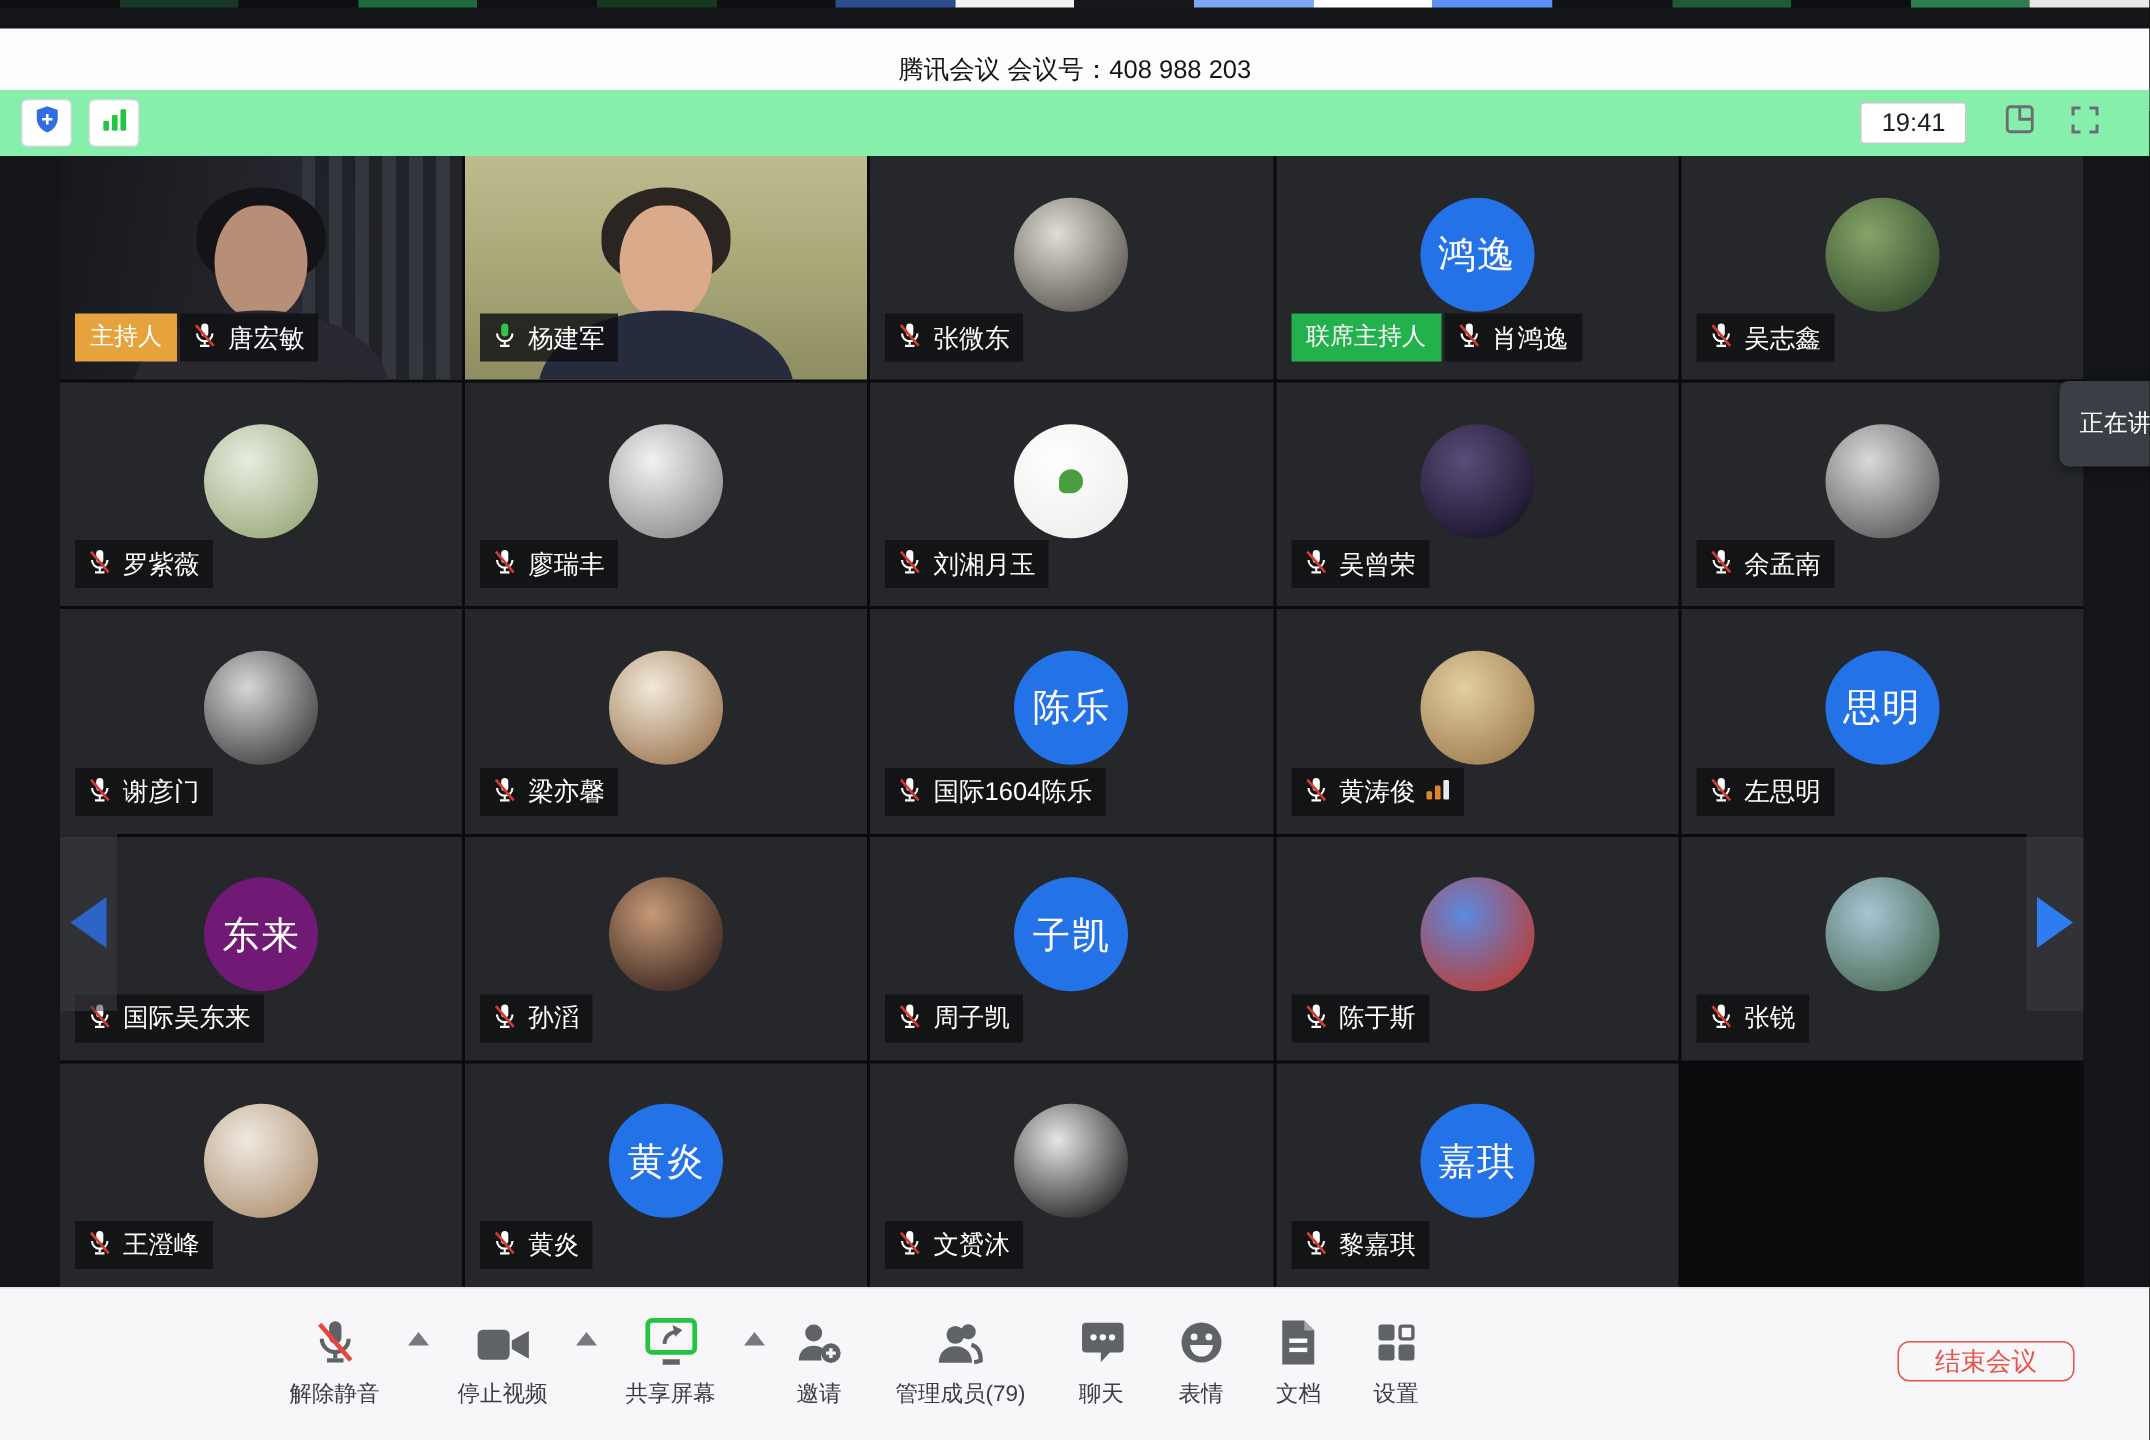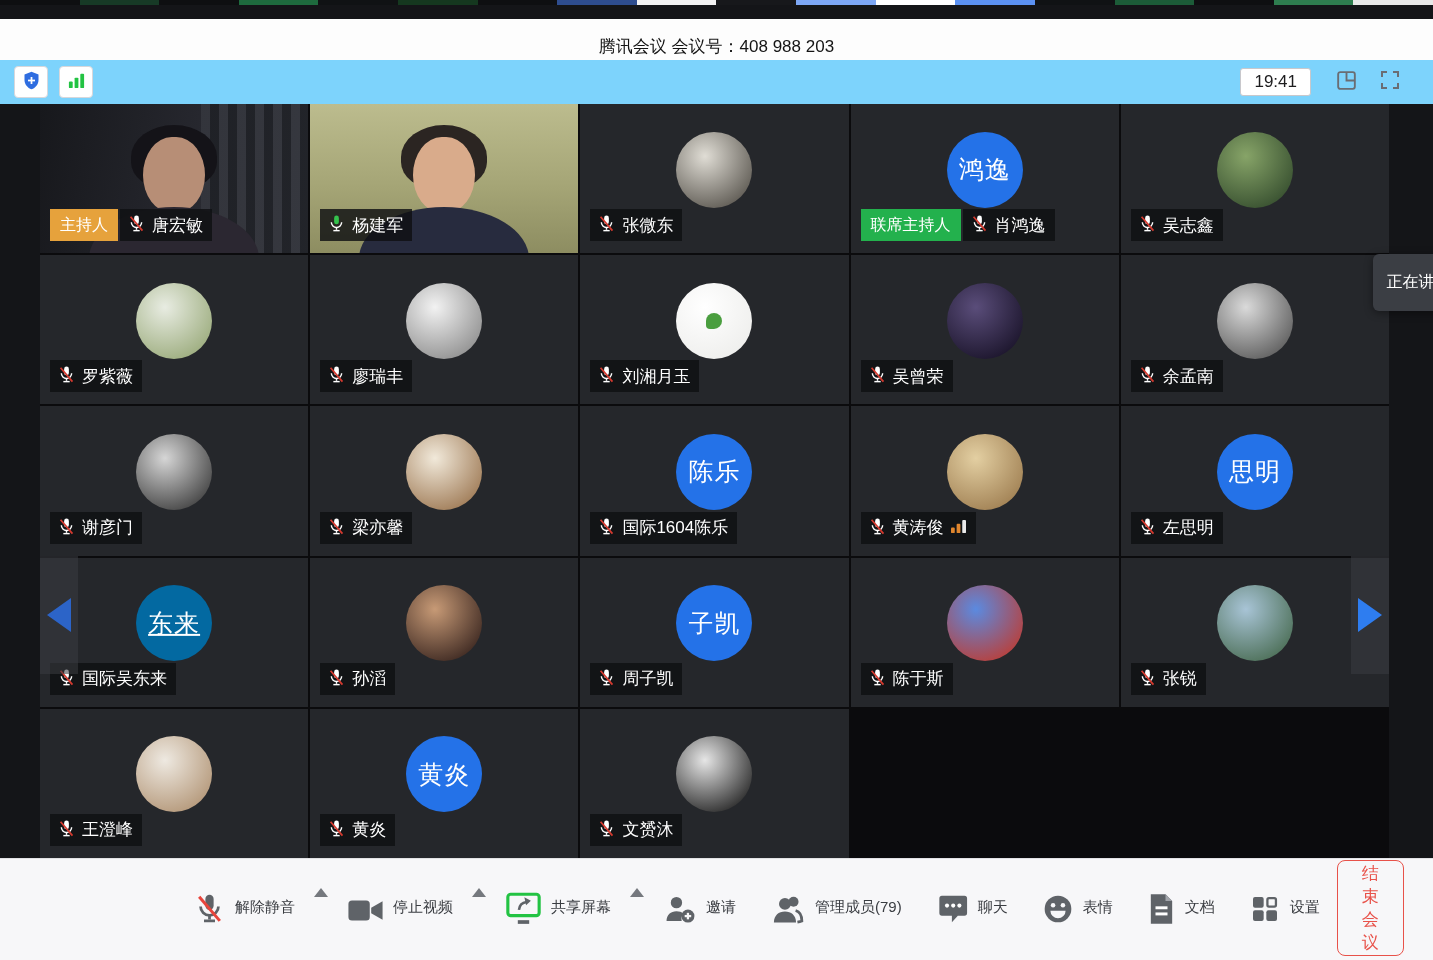--- a/index.html
+++ b/index.html
@@ -5,21 +5,21 @@
   html,body{margin:0;padding:0}
   body{width:1433px;height:960px;position:relative;overflow:hidden;
        font-family:"Liberation Sans","DejaVu Sans",sans-serif;background:#141518;cursor:default}
   
   .edge-strip{position:absolute;top:0;left:0;right:0;height:5px;display:flex}
   .edge-strip i{display:block;height:100%}
   
   .titlebar{position:absolute;top:19px;left:0;right:0;height:55px;background:#fdfdfd;
             display:flex;align-items:center;justify-content:center;font-size:17px;color:#141414}
   
-  .toolbar-top{position:absolute;top:60px;left:0;right:0;height:44px;background:#7dd3fc;
+  .toolbar-top{position:absolute;top:60px;left:0;right:0;height:44px;background:#86efac;
                display:flex;align-items:center;padding:0 14px;box-sizing:border-box}
   .tt-btn{width:32px;height:30px;border:1px solid #d7d7db;border-radius:4px;background:#fff;
           display:flex;align-items:center;justify-content:center;margin-right:11px}
   .tt-spacer{flex:1}
   .time-box{border:1px solid #c8c8cc;border-radius:3px;background:#fff;padding:3px 13px;
             font-size:17px;color:#1d1d1f;margin-right:20px}
   .tt-icon-btn{width:30px;height:30px;display:flex;align-items:center;justify-content:center;margin-right:14px}
   
   .stage{position:absolute;top:104px;left:0;right:0;bottom:102px;background:#141518}
   .grid{position:absolute;left:40px;right:44px;top:0;bottom:0;display:grid;
@@ -60,21 +60,21 @@
   .page-strip.right{right:44px}
   .tri-left{width:0;height:0;border-top:17px solid transparent;border-bottom:17px solid transparent;border-right:24px solid #2c64c8}
   .tri-right{width:0;height:0;border-top:17px solid transparent;border-bottom:17px solid transparent;border-left:24px solid #2e7df0}
   
   .speak-tip{position:absolute;top:150px;right:-36px;background:#3b3e44;color:#fff;font-size:16px;
              padding:18px 14px;border-radius:6px;white-space:nowrap;box-shadow:0 2px 8px rgba(0,0,0,.4)}
   
   .bottombar{position:absolute;left:0;right:0;bottom:0;height:102px;background:#f7f7f9;
              border-top:1px solid #e2e2e5;display:flex;align-items:center;box-sizing:border-box;
              padding:0 0 4px 176px}
-  .tb-item{display:flex;flex-direction:row;align-items:center;gap:9px;margin:0 17px;cursor:pointer}
+  .tb-item{display:flex;flex-direction:column;align-items:center;gap:9px;margin:0 17px;cursor:pointer}
   .tb-ico{height:34px;display:flex;align-items:flex-end;justify-content:center}
   .tb-label{font-size:15px;color:#3a3d42;white-space:nowrap}
   .arrow-up{width:0;height:0;border-left:7px solid transparent;border-right:7px solid transparent;
             border-bottom:9px solid #75787e;margin:0 2px 30px 2px;cursor:pointer}
   .end-btn{margin-left:auto;margin-right:50px;border:1px solid #e8524a;color:#e8524a;background:transparent;
            border-radius:8px;padding:1px 24px;font-size:17px;cursor:pointer;font-family:inherit}
   [data-interactable="true"]{cursor:pointer}
 </style>
 </head>
 <body>
@@ -440,21 +440,21 @@
                 <line x1="4.5" y1="3.5" x2="19.5" y2="21" stroke="#d63a2f" stroke-width="2.2"></line>
               </svg></span>
 
         <span data-interactable="false">左思明</span>
 
       </span>
     </div>
   </div>
       <div class="tile" data-interactable="true">
 
-    <div class="avatar initials" data-interactable="false" style="background: #0369a1; text-decoration: underline;">东来</div>
+    <div class="avatar initials" data-interactable="false" style="background: #701a75;">东来</div>
     <div class="label-row" data-interactable="false">
 
       <span class="name-label" data-interactable="false">
         <span data-interactable="false"><svg width="19" height="19" viewBox="0 0 24 24">
                 <rect x="9" y="2" width="6" height="11" rx="3" fill="#fff"></rect>
                 <path d="M5.5 10.5a6.5 6.5 0 0 0 13 0" fill="none" stroke="#fff" stroke-width="1.8"></path>
                 <line x1="12" y1="17" x2="12" y2="20" stroke="#fff" stroke-width="1.8"></line>
                 <line x1="8" y1="21" x2="16" y2="21" stroke="#fff" stroke-width="1.8"></line>
                 <line x1="4.5" y1="3.5" x2="19.5" y2="21" stroke="#d63a2f" stroke-width="2.2"></line>
               </svg></span>
@@ -586,20 +586,39 @@
       <span class="name-label" data-interactable="false">
         <span data-interactable="false"><svg width="19" height="19" viewBox="0 0 24 24">
                 <rect x="9" y="2" width="6" height="11" rx="3" fill="#fff"></rect>
                 <path d="M5.5 10.5a6.5 6.5 0 0 0 13 0" fill="none" stroke="#fff" stroke-width="1.8"></path>
                 <line x1="12" y1="17" x2="12" y2="20" stroke="#fff" stroke-width="1.8"></line>
                 <line x1="8" y1="21" x2="16" y2="21" stroke="#fff" stroke-width="1.8"></line>
                 <line x1="4.5" y1="3.5" x2="19.5" y2="21" stroke="#d63a2f" stroke-width="2.2"></line>
               </svg></span>
 
         <span data-interactable="false">文赟沐</span>
+
+      </span>
+    </div>
+  </div>
+      <div class="tile" data-interactable="true">
+
+    <div class="avatar initials" data-interactable="false" style="background: rgb(36, 114, 232);">嘉琪</div>
+    <div class="label-row" data-interactable="false">
+
+      <span class="name-label" data-interactable="false">
+        <span data-interactable="false"><svg width="19" height="19" viewBox="0 0 24 24">
+                <rect x="9" y="2" width="6" height="11" rx="3" fill="#fff"></rect>
+                <path d="M5.5 10.5a6.5 6.5 0 0 0 13 0" fill="none" stroke="#fff" stroke-width="1.8"></path>
+                <line x1="12" y1="17" x2="12" y2="20" stroke="#fff" stroke-width="1.8"></line>
+                <line x1="8" y1="21" x2="16" y2="21" stroke="#fff" stroke-width="1.8"></line>
+                <line x1="4.5" y1="3.5" x2="19.5" y2="21" stroke="#d63a2f" stroke-width="2.2"></line>
+              </svg></span>
+
+        <span data-interactable="false">黎嘉琪</span>
 
       </span>
     </div>
   </div>
     </div>
   <div class="page-strip left" data-interactable="true">
     <i class="tri-left" data-interactable="false"></i>
   </div>
   <div class="page-strip right" data-interactable="true">
     <i class="tri-right" data-interactable="false"></i>

